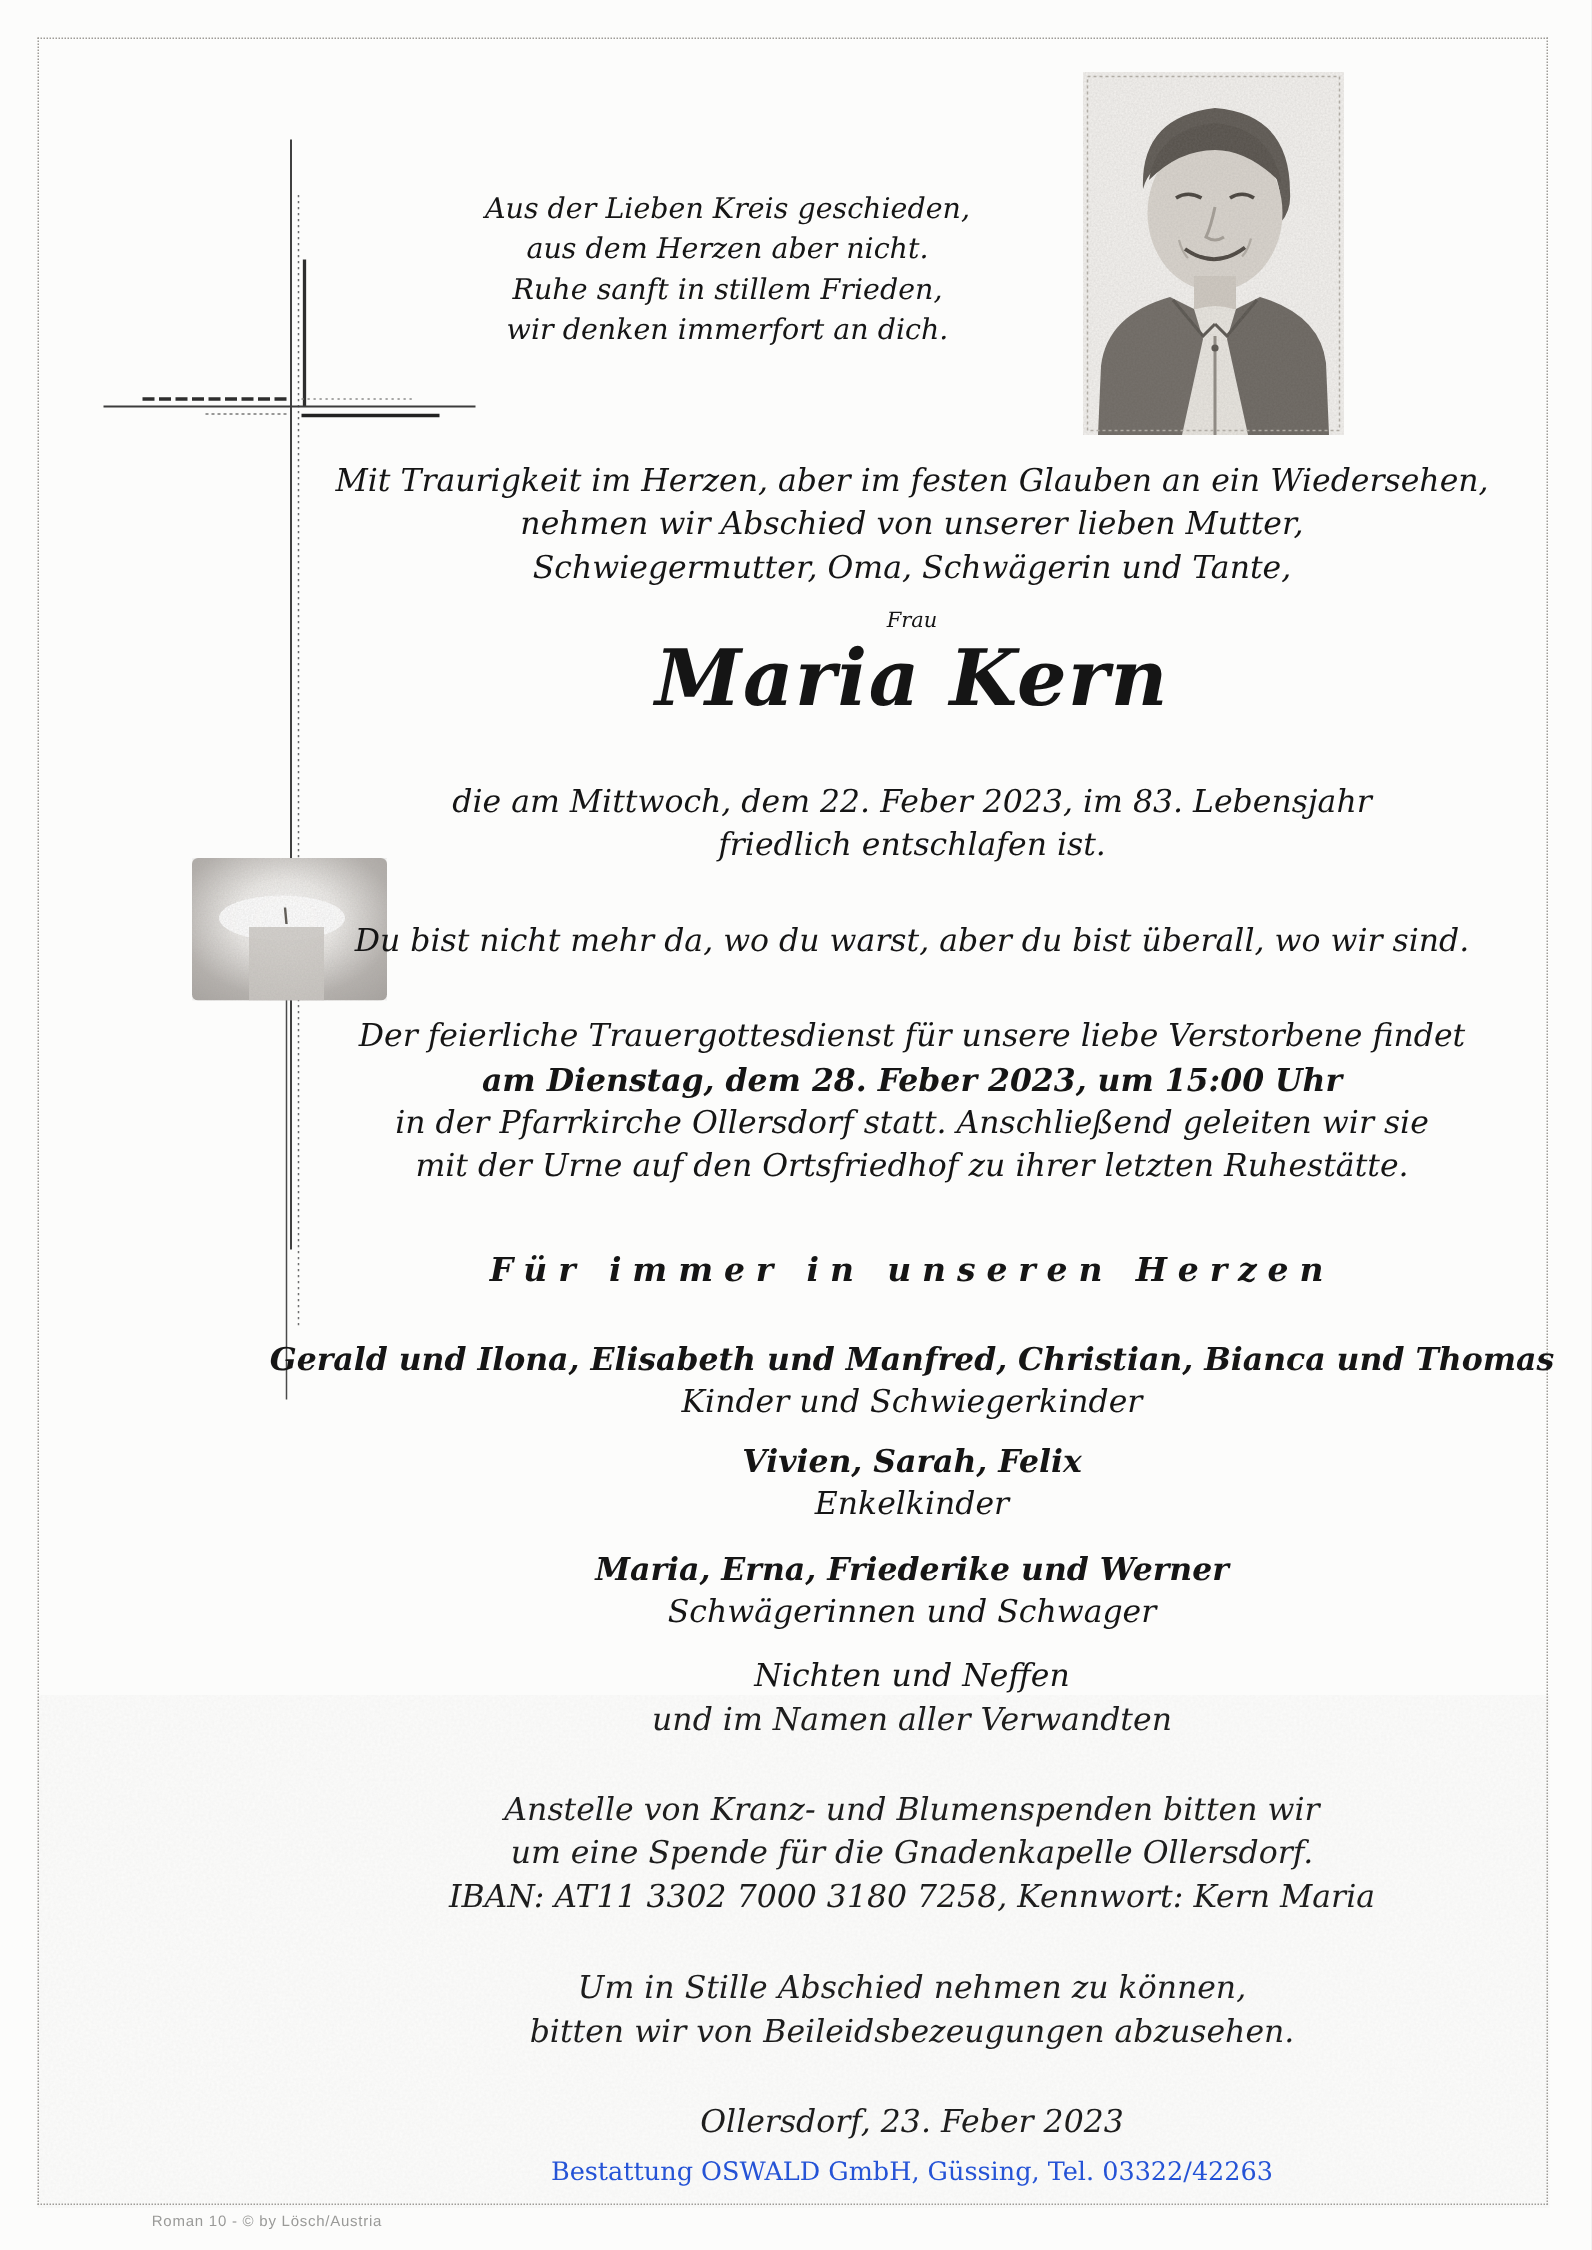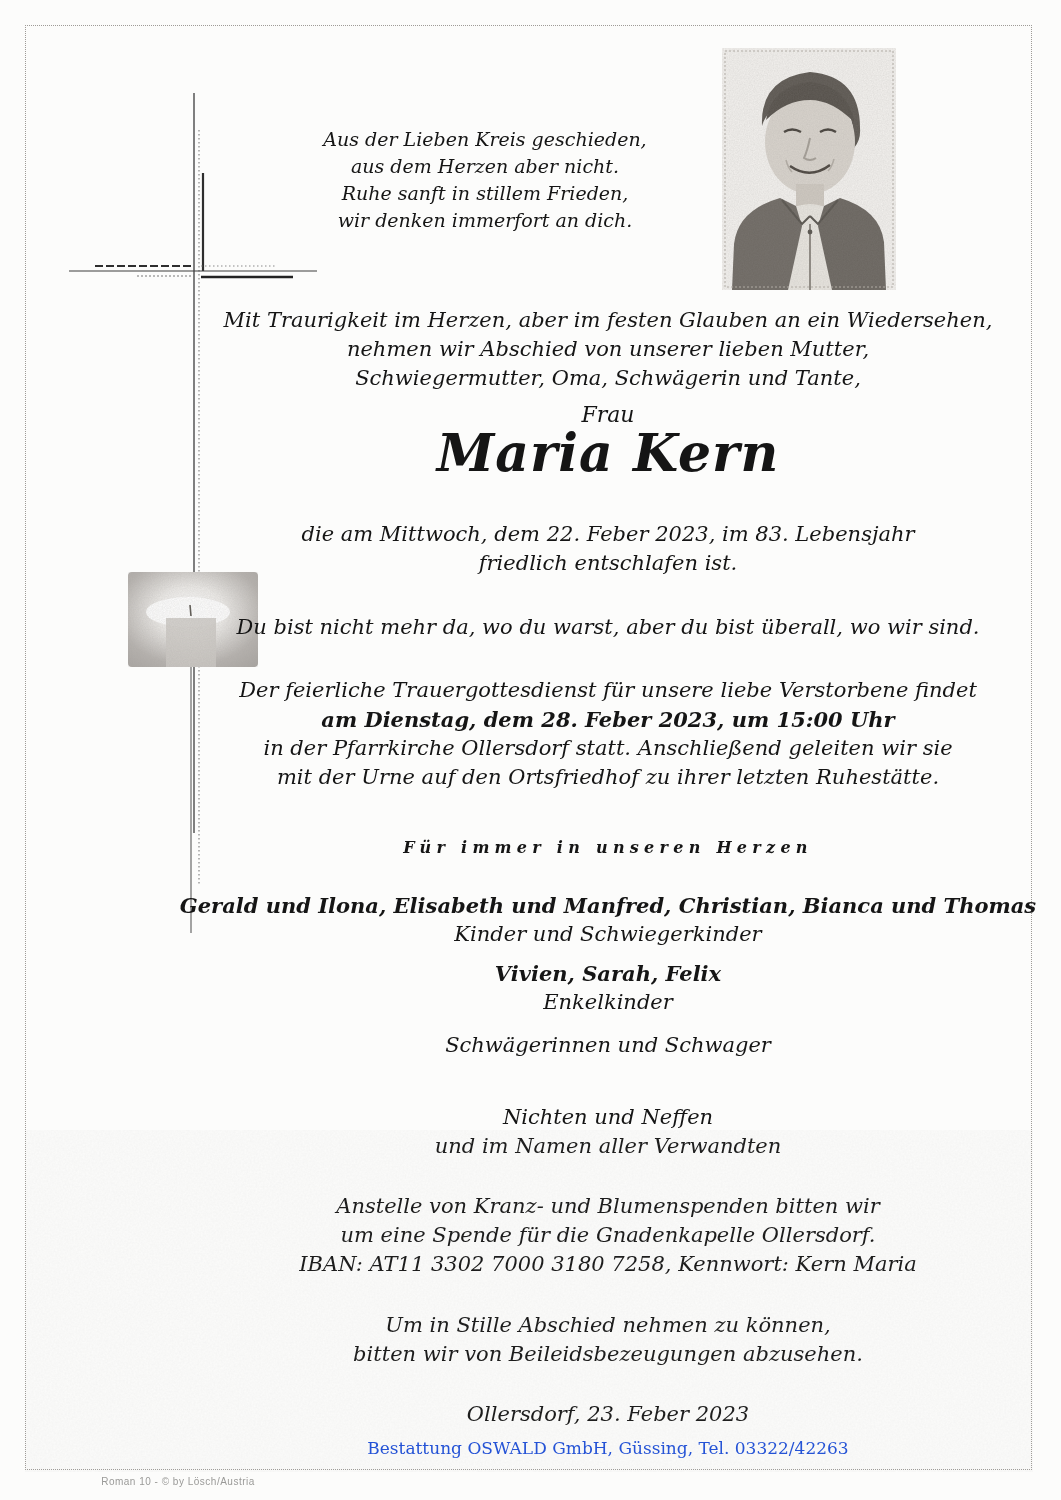--- a/index.html
+++ b/index.html
@@ -18,24 +18,24 @@
   .card-border-inner{
     position:absolute;left:32px;top:31px;width:991px;height:1431px;
     border:1px dotted #aoa;border-color:#aba8a3;pointer-events:none;
   }
   .t{
     position:absolute;left:155px;width:906px;
     text-align:center;font-style:italic;
     font-size:21px;line-height:29px;
   }
   .poem{left:250px;width:470px;font-size:19px;line-height:27px;}
-  .salutation{font-size:22px;}
+  .salutation{font-size:14px;}
   .deceased-name{font-size:52px;line-height:58px;font-weight:bold;letter-spacing:1px;}
   .bold{font-weight:bold;}
-  .heading{font-size:16px;font-weight:bold;letter-spacing:0.33em;}
+  .heading{font-size:22px;font-weight:bold;letter-spacing:0.33em;}
   .funeral-home{font-style:normal;font-size:17px;line-height:21px;color:#1d4ed8;}
   .print-credit{
     position:absolute;left:28px;top:1476px;
     font-family:"Liberation Sans",sans-serif;font-style:normal;
     font-size:10px;color:#9a9a98;letter-spacing:0.5px;text-align:center;width:300px;
   }
   .art{position:absolute;}
   svg{display:block;}
 </style>
 </head>
@@ -163,20 +163,21 @@
     <div class="bold">Gerald und Ilona, Elisabeth und Manfred, Christian, Bianca und Thomas</div>
     <div>Kinder und Schwiegerkinder</div>
   </div>
 
   <div class="t" style="top:959px;">
     <div class="bold">Vivien, Sarah, Felix</div>
     <div>Enkelkinder</div>
   </div>
 
   <div class="t" style="top:1031px;">
+    <div class="bold">Maria, Erna, Friederike und Werner</div>
     <div>Schwägerinnen und Schwager</div>
   </div>
 
   <div class="t" style="top:1103px;">
     <div>Nichten und Neffen</div>
     <div>und im Namen aller Verwandten</div>
   </div>
 
   <div class="t" style="top:1192px;">
     <div>Anstelle von Kranz- und Blumenspenden bitten wir</div>

